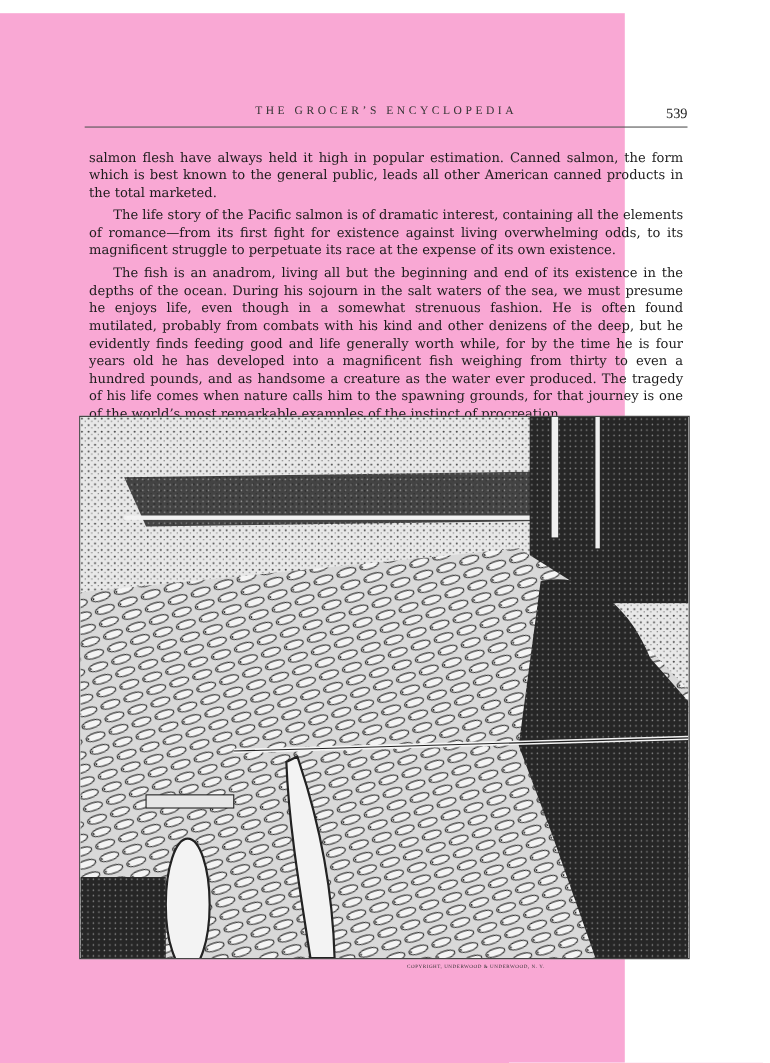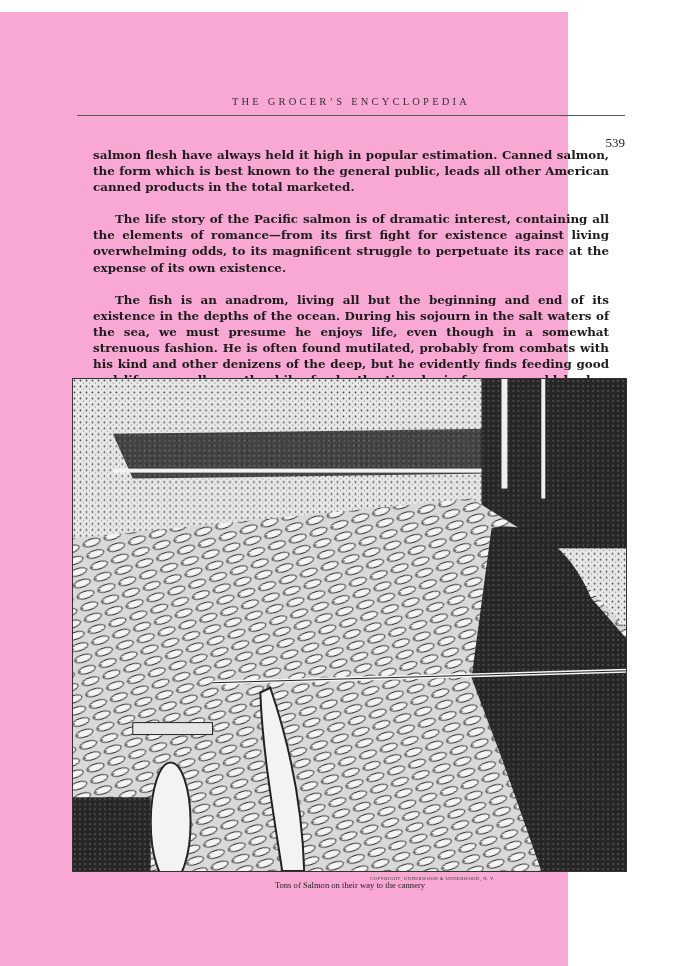--- a/index.html
+++ b/index.html
@@ -6,30 +6,30 @@
   body { width: 700px; height: 966px; position: relative; overflow: hidden; color: #1a1a1a; }
   .page { position: absolute; left: 0; top: 12px; width: 568px; height: 966px; background: #f9a8d4; }
 
   .running-head { position: absolute; left: 77px; top: 84px; width: 548px; height: 18px; }
   .running-title {
     position: absolute; left: 0; width: 548px; text-align: center; top: 0;
     font-family: "Liberation Serif", serif; font-size: 10.5px; letter-spacing: 3.2px; color: #333;
   }
   .page-number {
     position: absolute; right: 0; top: -1px;
-    font-family: "Liberation Serif", serif; font-size: 13px; color: #222; margin-top: 40px;
+    font-family: "Liberation Serif", serif; font-size: 13px; color: #222;
   }
   .head-rule { position: absolute; left: 77px; top: 103px; width: 548px; height: 1px; background: #555; }
 
   .body-text {
     position: absolute; left: 77px; top: 119px; width: 548px;
     font-family: "DejaVu Serif", serif; font-size: 11.9px; line-height: 16.1px;
     text-align: justify; color: #1c1c1c;
   }
-  .body-text p { margin: 16px; font-weight: bold; }
+  .body-text p { margin: 4px; }
   .body-text p.indent { text-indent: 22px; }
 
   .figure { position: absolute; left: 72px; top: 366px; width: 555px; height: 494px;
             border: 1px solid #333; box-sizing: border-box; overflow: hidden; background: #eeeeee; }
   .figure svg { display: block; width: 100%; height: 100%; }
 
   .copyright {
     position: absolute; right: 73px; top: 864px;
     font-family: "Liberation Serif", serif; font-size: 4.6px; letter-spacing: 0.5px; color: #333;
   }
@@ -92,15 +92,14 @@
 
       <ellipse cx="98" cy="445" rx="20" ry="60" fill="#f3f3f3" stroke="#222" stroke-width="2"></ellipse>
       <path d="M198,310 C215,360 230,420 232,494 L210,494 C200,430 190,370 188,315 Z" fill="#f3f3f3" stroke="#222" stroke-width="2"></path>
 
       <rect x="0" y="420" width="78" height="74" fill="url(#dark)"></rect>
       <rect x="60" y="345" width="80" height="12" fill="#e6e6e6" stroke="#222" stroke-width="1"></rect>
     </svg>
   </div>
 
   <div class="copyright">COPYRIGHT, UNDERWOOD &amp; UNDERWOOD, N. Y.</div>
-  <div class="caption">Tons of Salmon on their way to the cannery</div>
 
 </div>
 
 </body></html>

